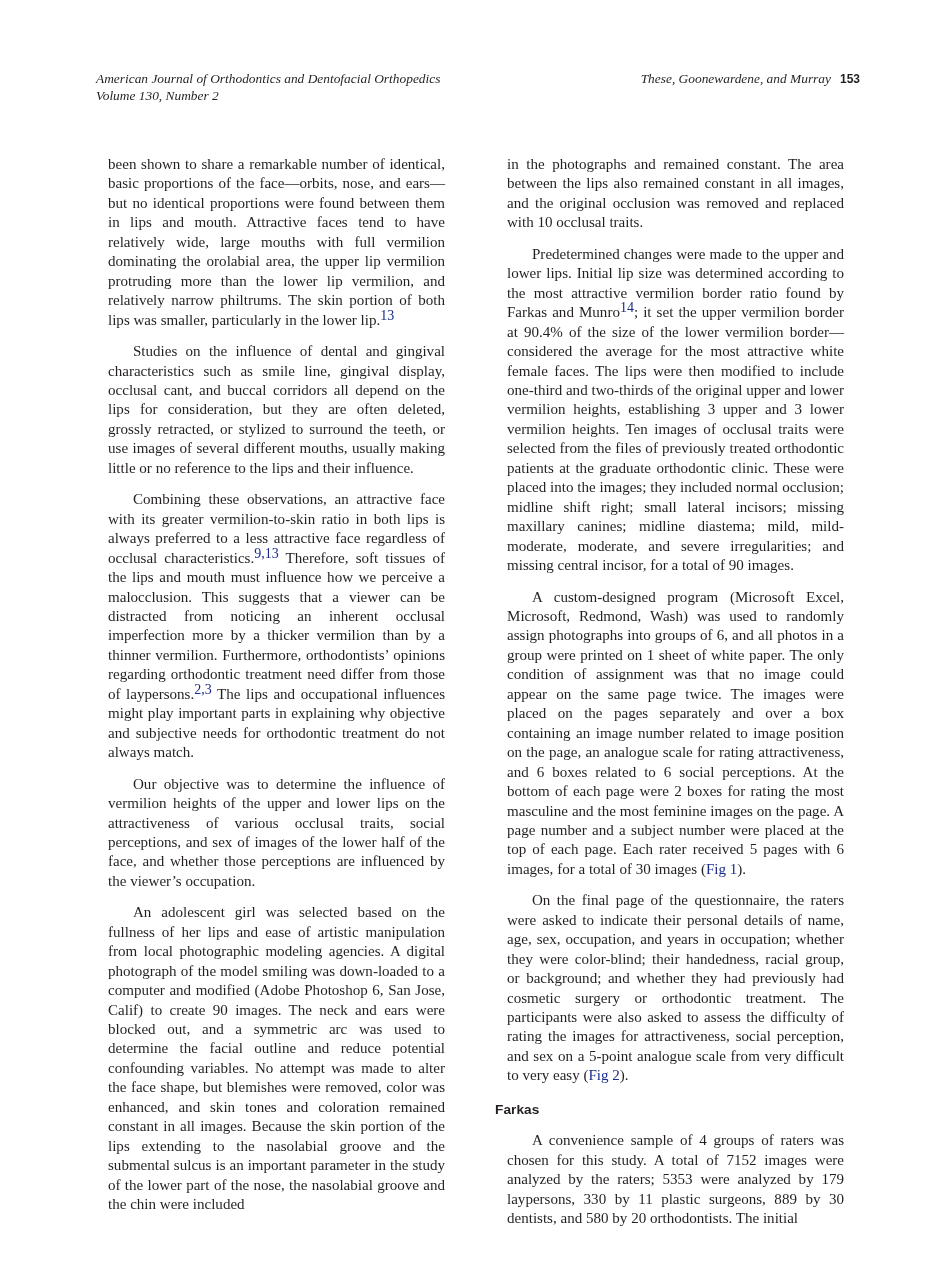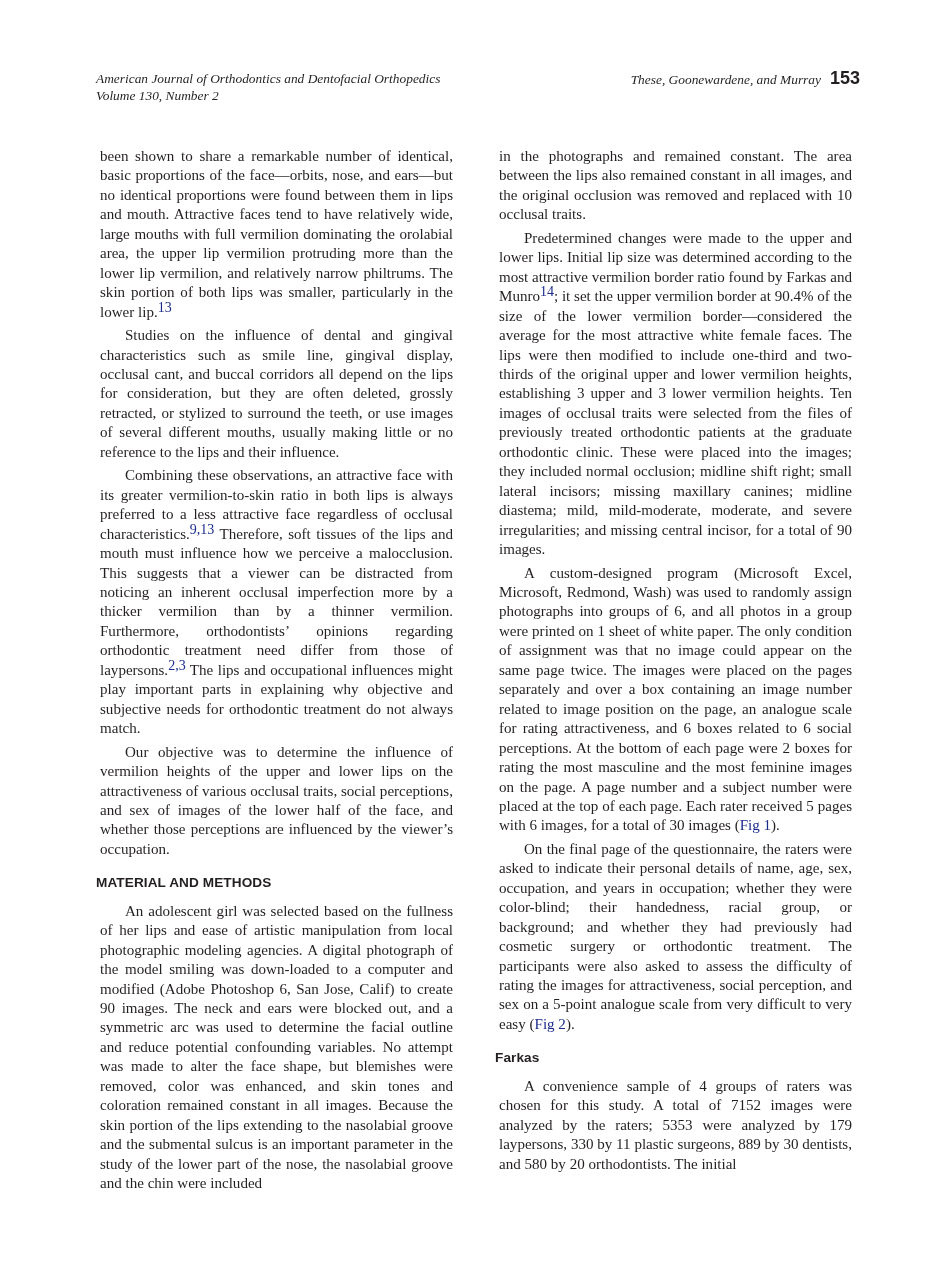--- a/index.html
+++ b/index.html
@@ -1,24 +1,24 @@
 <!DOCTYPE html>
 <html><head>
 <meta charset="utf-8">
 <style>
   html, body { margin: 0; padding: 0; background: #ffffff; }
   body { width: 950px; height: 1272px; position: relative; overflow: hidden; color: #231f20; }
   .header { position: absolute; top: 70px; left: 96px; width: 764px; font-family: "Liberation Serif", serif; font-style: italic; font-size: 13.4px; line-height: 17px; color: #231f20; }
   .header-left { position: absolute; left: 0; top: 0; }
   .header-right { position: absolute; right: 0; top: 0; white-space: nowrap; }
-  .page-num { font-family: "Liberation Sans", sans-serif; font-style: normal; font-weight: bold; font-size: 18px; margin-left: 9px; }
+  .page-num { font-family: "Liberation Sans", sans-serif; font-style: normal; font-weight: bold; font-size: 12px; margin-left: 9px; }
   .col { position: absolute; top: 143px; width: 361px; font-family: "Liberation Serif", serif; font-size: 15.05px; line-height: 19.45px; text-align: justify; }
   .col-left { left: 96px; }
   .col-right { left: 495px; }
-  .col p { margin: 4px; text-indent: 25px; hyphens: manual; }
+  .col p { margin: 12px; text-indent: 25px; hyphens: manual; }
   .col p.noindent { text-indent: 0; }
   .section-heading { font-family: "Liberation Sans", sans-serif; font-weight: bold; font-size: 13.6px; margin: 14px 0 9px 0; text-indent: 0; letter-spacing: 0.1px; }
   .ref { color: #1a2b8c; font-size: 14px; vertical-align: 5px; line-height: 0; }
   .figlink { color: #1a2b8c; }
 </style>
 </head>
 <body>
 
 <div class="header">
   <div class="header-left">
@@ -28,21 +28,20 @@
   <div class="header-right">
     <span>These, Goonewardene, and Murray</span><span class="page-num">153</span>
   </div>
 </div>
 
 <div class="col col-left">
   <p class="noindent"><span>been shown to share a remarkable number of identical, basic proportions of the face—orbits, nose, and ears—but no identical proportions were found between them in lips and mouth. Attractive faces tend to have relatively wide, large mouths with full vermilion dominating the orolabial area, the upper lip vermilion protruding more than the lower lip vermilion, and relatively narrow philtrums. The skin portion of both lips was smaller, particularly in the lower lip.</span><sup class="ref">13</sup></p>
   <p><span>Studies on the influence of dental and gingival characteristics such as smile line, gingival display, occlusal cant, and buccal corridors all depend on the lips for consideration, but they are often deleted, grossly retracted, or stylized to surround the teeth, or use images of several different mouths, usually making little or no reference to the lips and their influence.</span></p>
   <p><span>Combining these observations, an attractive face with its greater vermilion-to-skin ratio in both lips is always preferred to a less attractive face regardless of occlusal characteristics.</span><sup class="ref">9,13</sup><span> Therefore, soft tissues of the lips and mouth must influence how we perceive a malocclusion. This suggests that a viewer can be distracted from noticing an inherent occlusal imperfection more by a thicker vermilion than by a thinner vermilion. Furthermore, orthodontists’ opinions regarding orthodontic treatment need differ from those of laypersons.</span><sup class="ref">2,3</sup><span> The lips and occupational influences might play important parts in explaining why objective and subjective needs for orthodontic treatment do not always match.</span></p>
   <p><span>Our objective was to determine the influence of vermilion heights of the upper and lower lips on the attractiveness of various occlusal traits, social perceptions, and sex of images of the lower half of the face, and whether those perceptions are influenced by the viewer’s occupation.</span></p>
-  <div class="section-heading">MATERIAL AND METHODS</div>
   <p><span>An adolescent girl was selected based on the fullness of her lips and ease of artistic manipulation from local photographic modeling agencies. A digital photograph of the model smiling was down-loaded to a computer and modified (Adobe Photoshop 6, San Jose, Calif) to create 90 images. The neck and ears were blocked out, and a symmetric arc was used to determine the facial outline and reduce potential confounding variables. No attempt was made to alter the face shape, but blemishes were removed, color was enhanced, and skin tones and coloration remained constant in all images. Because the skin portion of the lips extending to the nasolabial groove and the submental sulcus is an important parameter in the study of the lower part of the nose, the nasolabial groove and the chin were included</span></p>
 </div>
 
 <div class="col col-right">
   <p class="noindent"><span>in the photographs and remained constant. The area between the lips also remained constant in all images, and the original occlusion was removed and replaced with 10 occlusal traits.</span></p>
   <p><span>Predetermined changes were made to the upper and lower lips. Initial lip size was determined according to the most attractive vermilion border ratio found by Farkas and Munro</span><sup class="ref">14</sup><span>; it set the upper vermilion border at 90.4% of the size of the lower vermilion border—considered the average for the most attractive white female faces. The lips were then modified to include one-third and two-thirds of the original upper and lower vermilion heights, establishing 3 upper and 3 lower vermilion heights. Ten images of occlusal traits were selected from the files of previously treated orthodontic patients at the graduate orthodontic clinic. These were placed into the images; they included normal occlusion; midline shift right; small lateral incisors; missing maxillary canines; midline diastema; mild, mild-moderate, moderate, and severe irregularities; and missing central incisor, for a total of 90 images.</span></p>
   <p><span>A custom-designed program (Microsoft Excel, Microsoft, Redmond, Wash) was used to randomly assign photographs into groups of 6, and all photos in a group were printed on 1 sheet of white paper. The only condition of assignment was that no image could appear on the same page twice. The images were placed on the pages separately and over a box containing an image number related to image position on the page, an analogue scale for rating attractiveness, and 6 boxes related to 6 social perceptions. At the bottom of each page were 2 boxes for rating the most masculine and the most feminine images on the page. A page number and a subject number were placed at the top of each page. Each rater received 5 pages with 6 images, for a total of 30 images (</span><span class="figlink">Fig 1</span><span>).</span></p>
   <p><span>On the final page of the questionnaire, the raters were asked to indicate their personal details of name, age, sex, occupation, and years in occupation; whether they were color-blind; their handedness, racial group, or background; and whether they had previously had cosmetic surgery or orthodontic treatment. The participants were also asked to assess the difficulty of rating the images for attractiveness, social perception, and sex on a 5-point analogue scale from very difficult to very easy (</span><span class="figlink">Fig 2</span><span>).</span></p>
   <div class="section-heading">Farkas</div>
   <p><span>A convenience sample of 4 groups of raters was chosen for this study. A total of 7152 images were analyzed by the raters; 5353 were analyzed by 179 laypersons, 330 by 11 plastic surgeons, 889 by 30 dentists, and 580 by 20 orthodontists. The initial</span></p>

